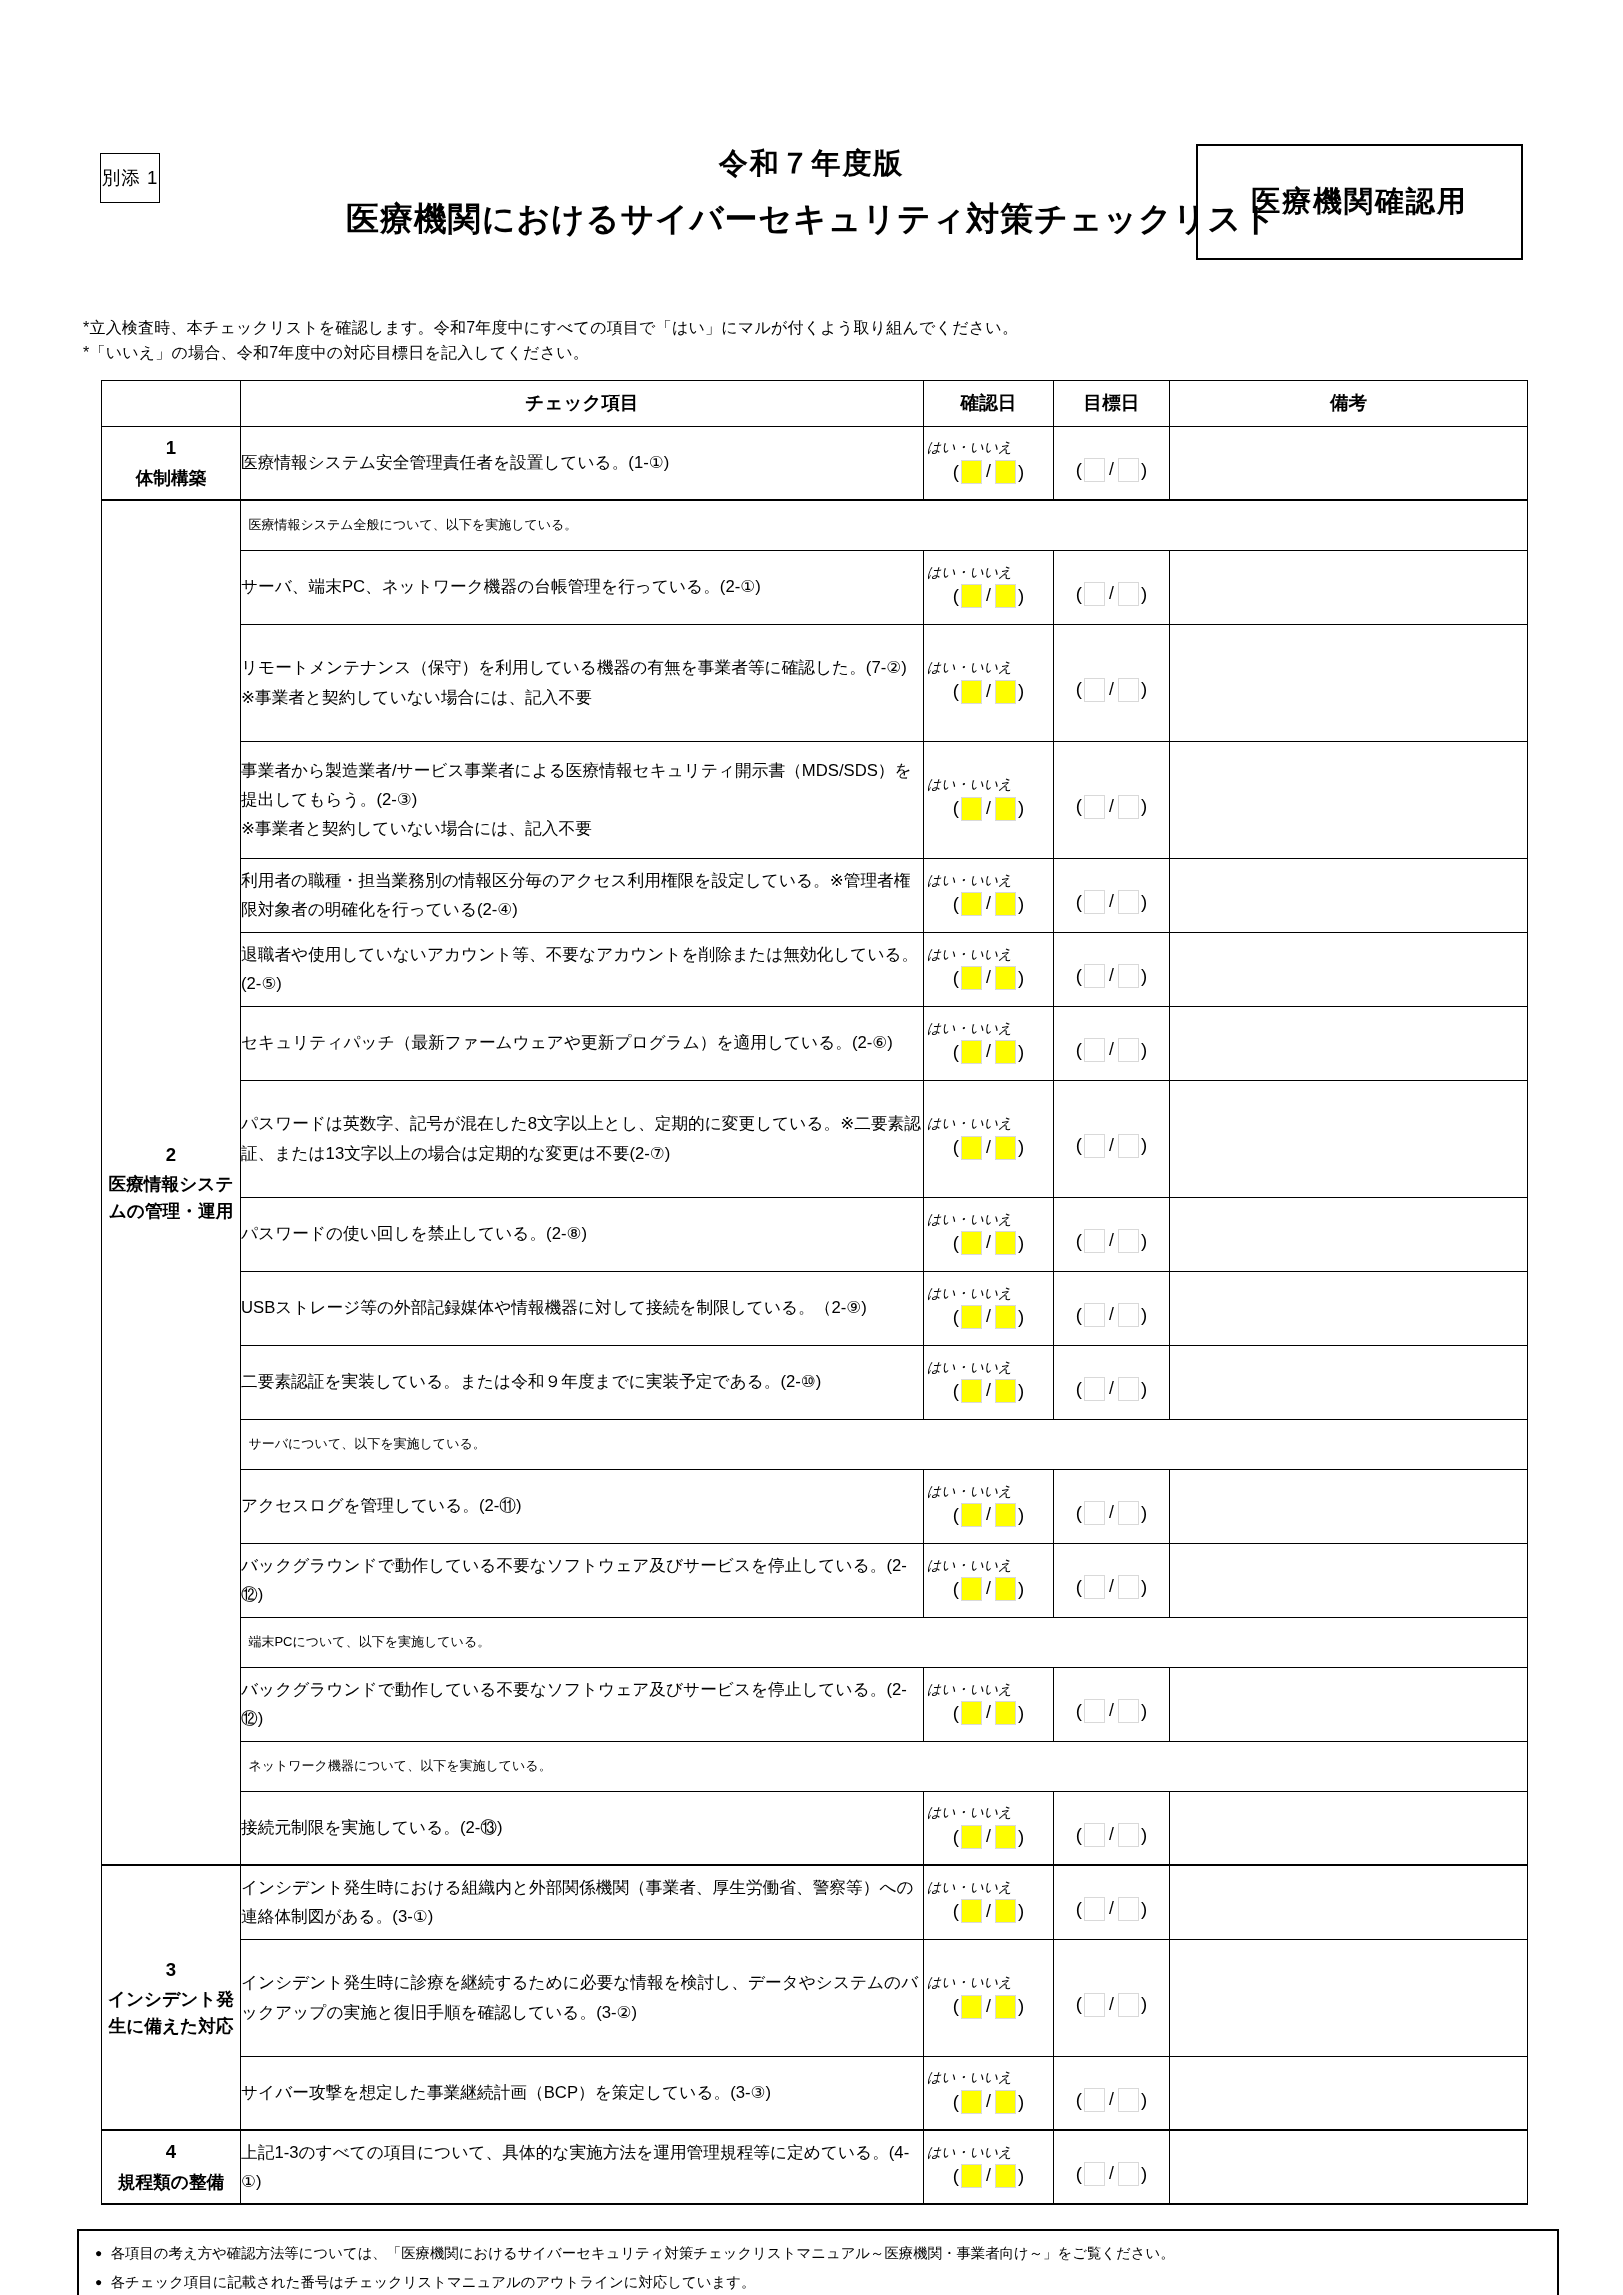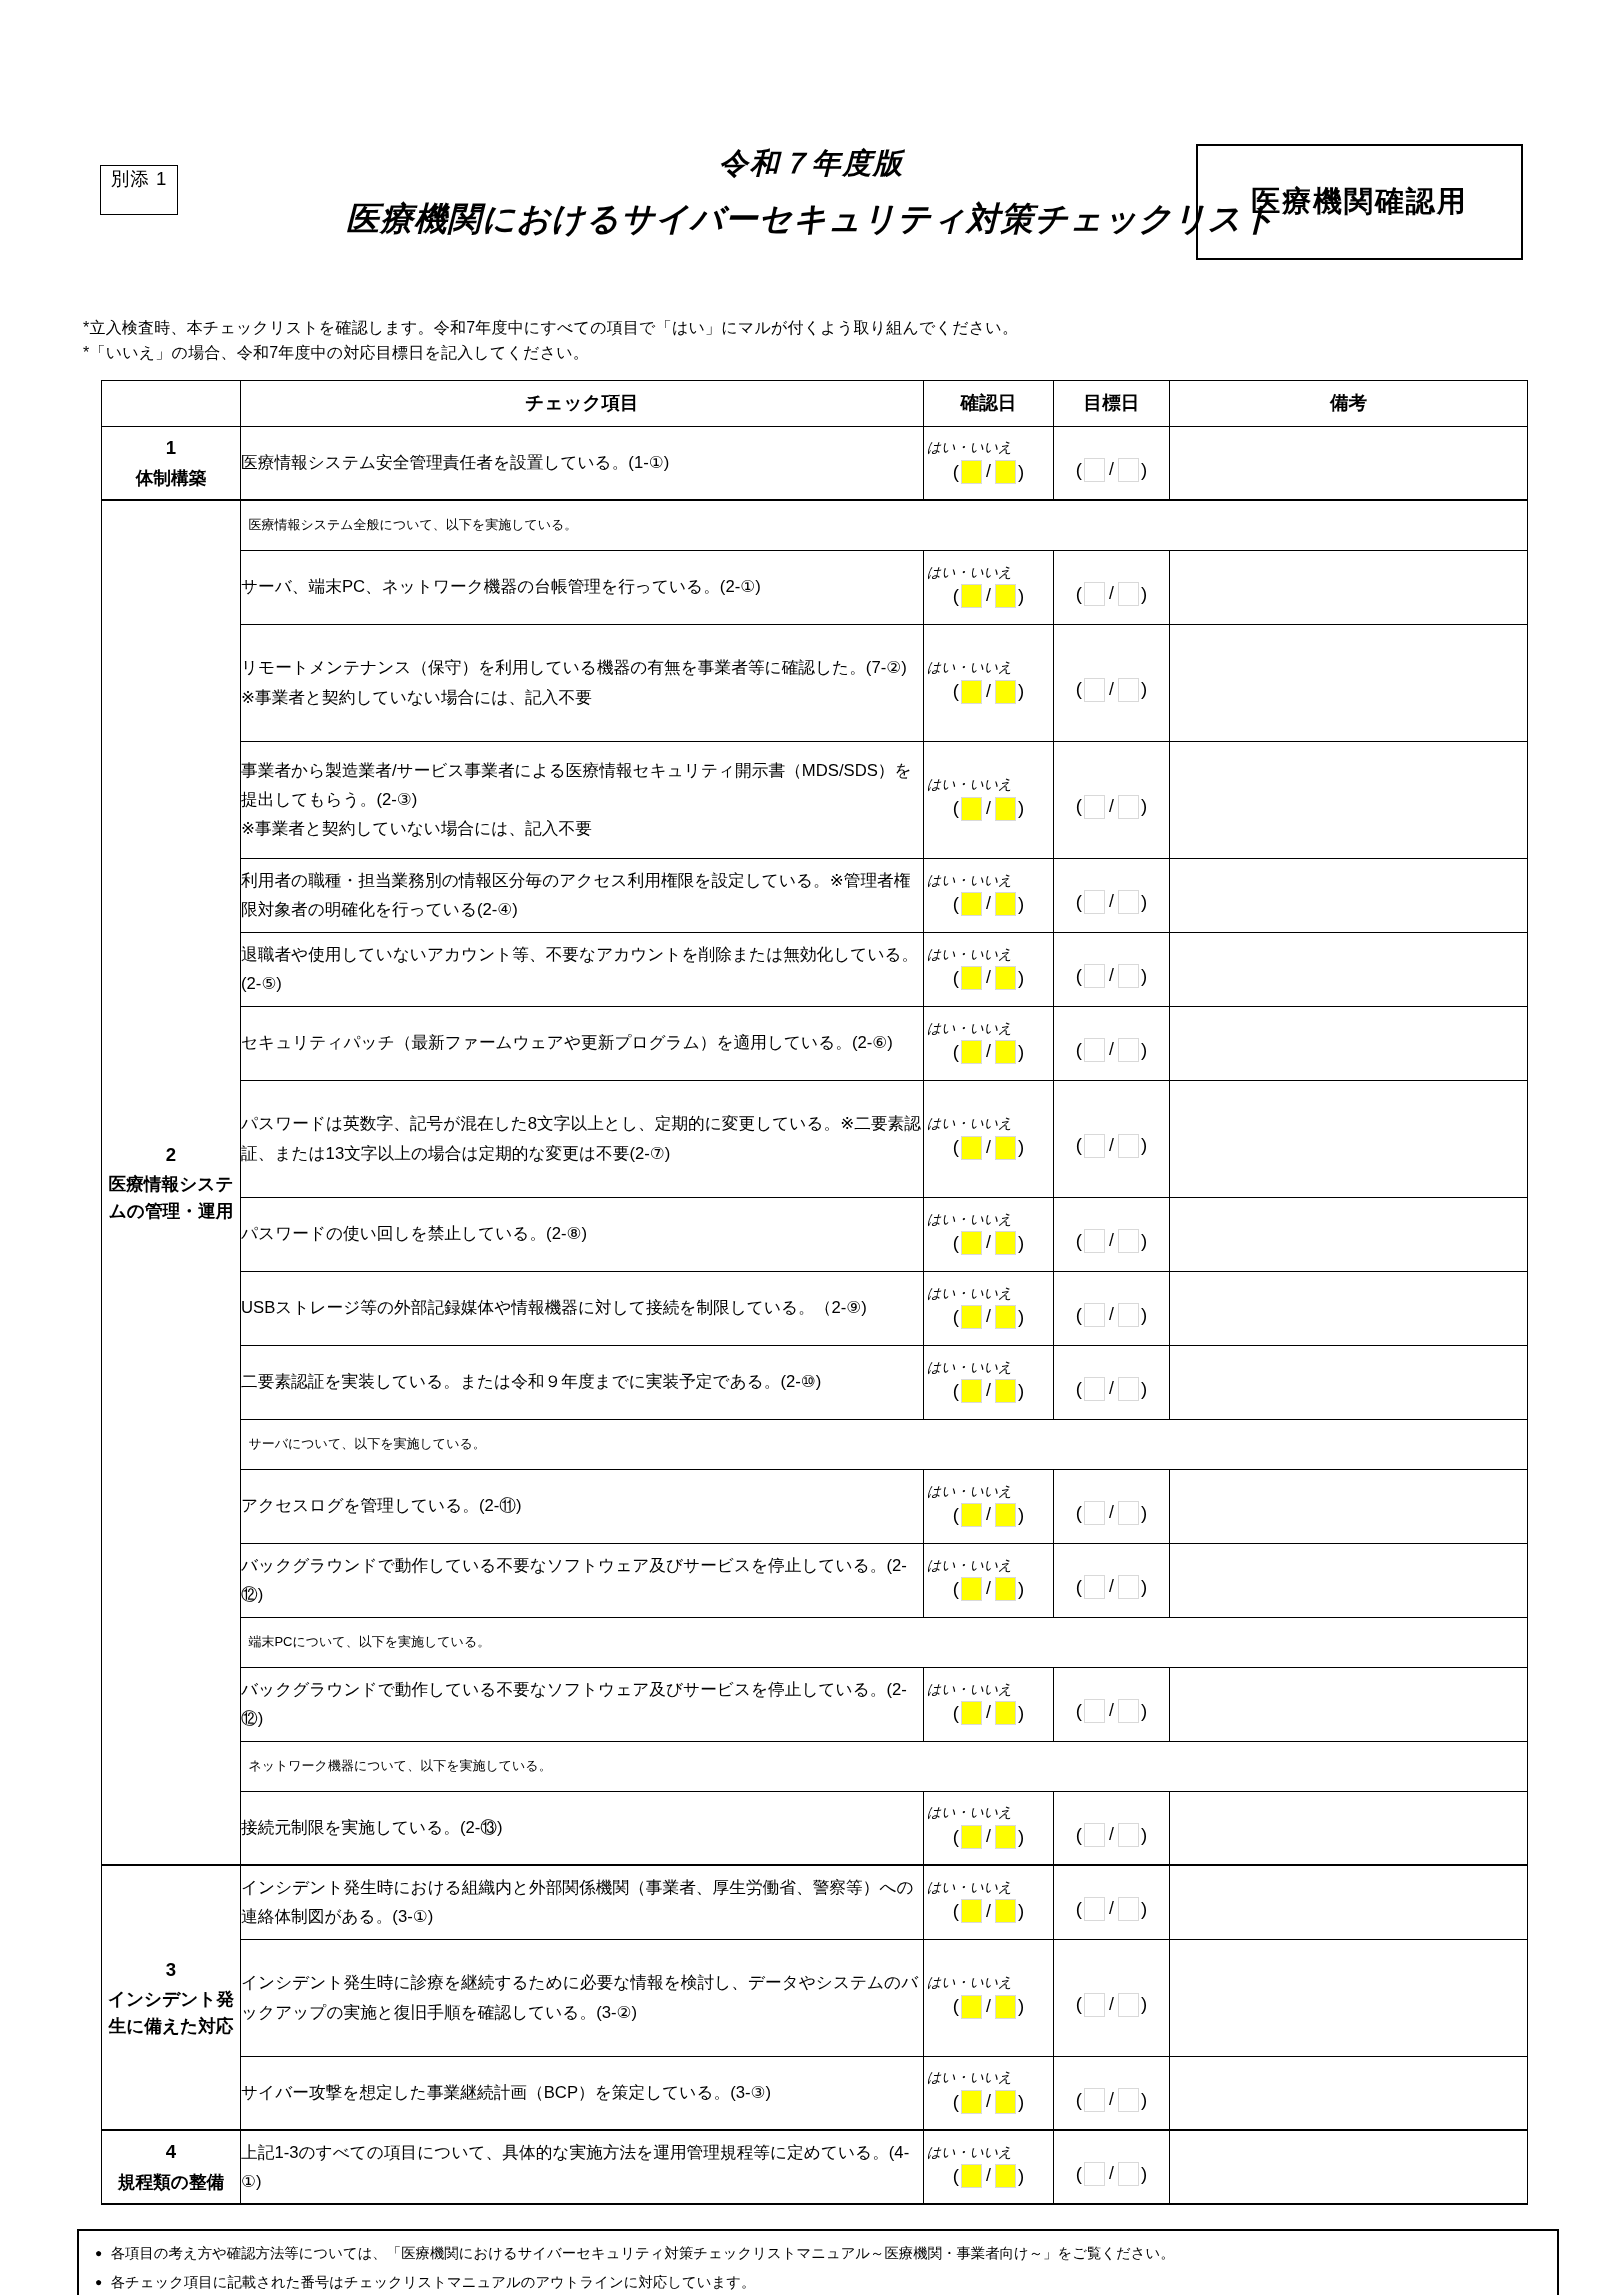--- a/index.html
+++ b/index.html
@@ -17,30 +17,29 @@
   
   .header-zone {
     position: relative;
     height: 153px;
     margin: 0 0 0 0;
     padding-top: 116px;
   }
   .attach-box {
     position: absolute;
     left: 100px; top: 153px;
-    width: 78px; height: 50px;
+    width: 60px; height: 50px;
     border: 1.9px solid #000;
-    display: flex; align-items: flex-start; justify-content: center;
-    font-size: 18.6px; letter-spacing: 0.9px; margin-top: 12px;
+    display: flex; align-items: center; justify-content: center;
+    font-size: 18.6px; letter-spacing: 0.9px;
   }
   .title-block {
     position: absolute;
     left: 0; right: 0; top: 144px;
     text-align: center;
-    font-style: italic;
   }
   .title-line1 {
     font-size: 29px; font-weight: bold; letter-spacing: 1.9px;
     margin-bottom: 13px;
   }
   .title-line2 {
     font-size: 33px; font-weight: bold; letter-spacing: 0.9px;
   }
   .stamp-box {
     position: absolute;

